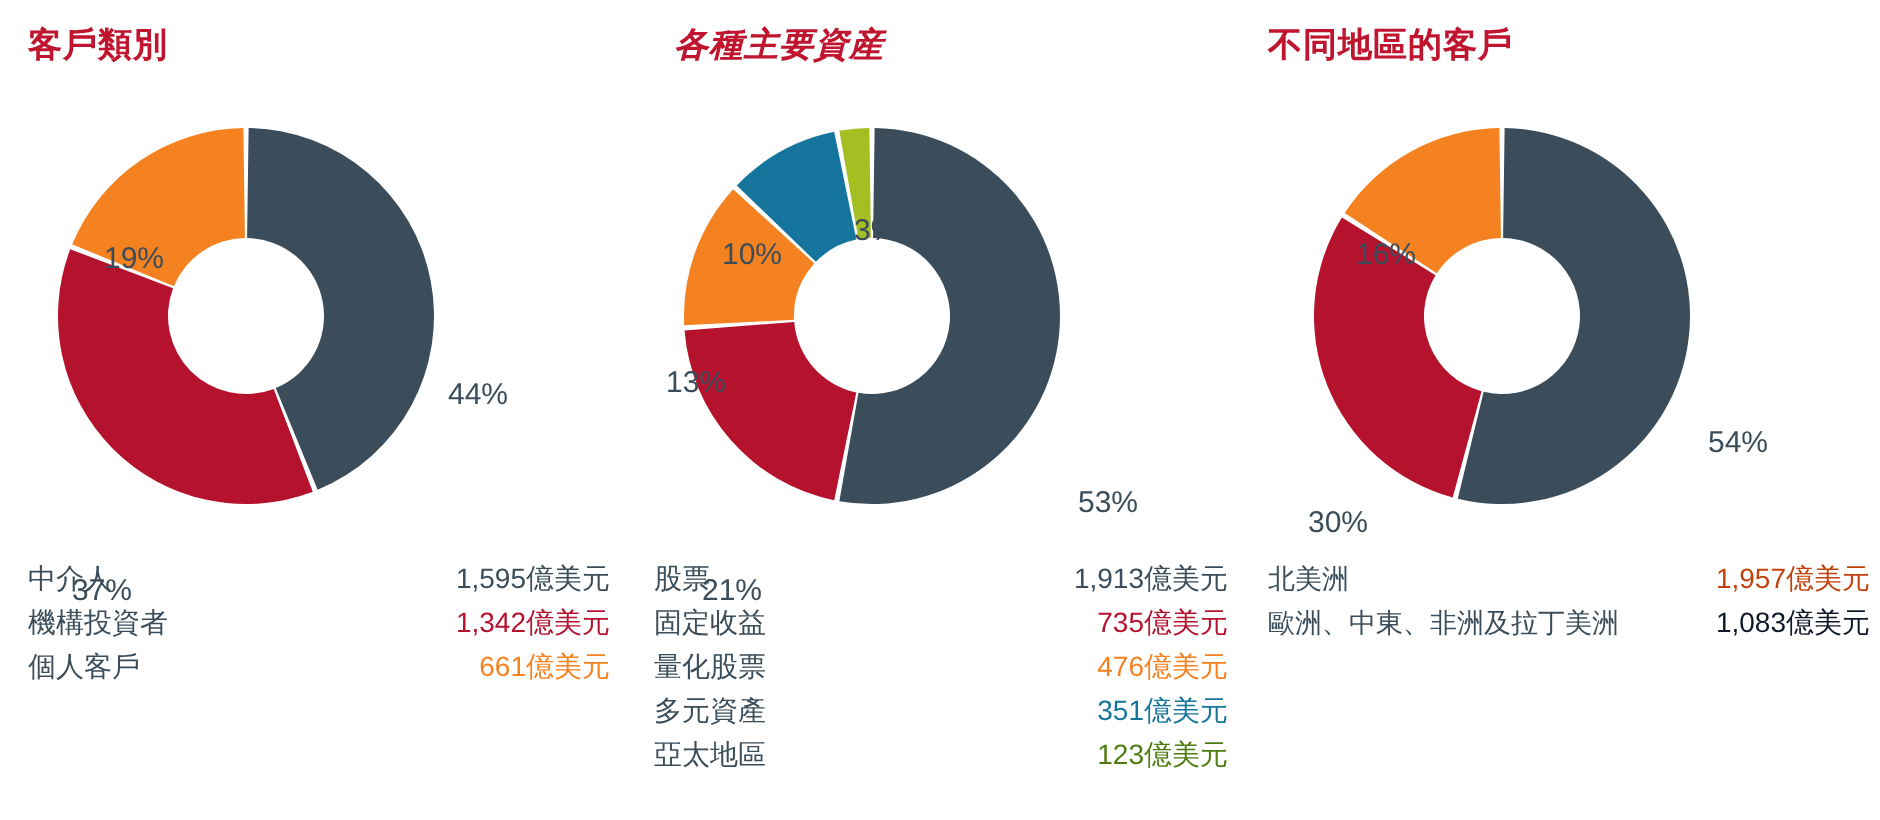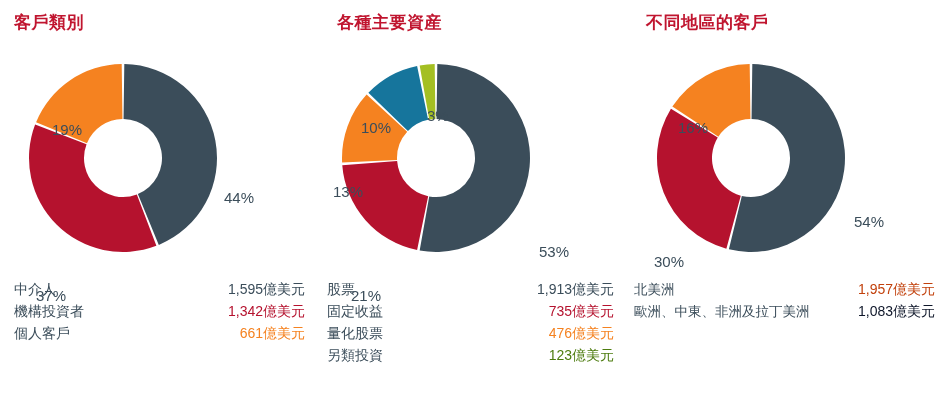--- a/index.html
+++ b/index.html
@@ -66,23 +66,23 @@
   }
   .legend-value {
     font-size: 14px;
     white-space: nowrap;
     text-align: right;
     font-weight: normal;
   }
   
   #panel-1 .panel-title { left: 14px; }
   #panel-1 .donut-wrap  { left: 28px; }
-  #panel-2 .panel-title { left: 24px; }
+  #panel-2 .panel-title { left: 24px; font-style: italic; }
   #panel-2 .donut-wrap  { left: 28px; }
-  #panel-3 .panel-title { left: 20px; }
+  #panel-3 .panel-title { left: 8px; }
   #panel-3 .donut-wrap  { left: 30px; }
   #panel-2 .legend { left: 14px; right: 12px; }
   #panel-3 .legend { left: 8px; right: 4px; }
   #panel-3 .legend-name { font-size: 13.5px; }
 </style>
 </head>
 <body>
 
 <div id="infographic">
 
@@ -137,21 +137,25 @@
         </div>
         <div class="legend-row">
           <span class="legend-name">固定收益</span>
           <span class="legend-value" style="color: rgb(181, 18, 46);">735億美元</span>
         </div>
         <div class="legend-row">
           <span class="legend-name">量化股票</span>
           <span class="legend-value" style="color: rgb(245, 130, 32);">476億美元</span>
         </div>
         <div class="legend-row">
-          <span class="legend-name">另類投資</span>
+          <span class="legend-name">多元資產</span>
+          <span class="legend-value" style="color: rgb(22, 117, 156);">351億美元</span>
+        </div>
+        <div class="legend-row">
+          <span class="legend-name">亞太地區</span>
           <span class="legend-value" style="color: #4d7c0f;">123億美元</span>
         </div>
       </div>
   </div>
 
   <div class="panel" id="panel-3">
     <div class="panel-title">不同地區的客戶</div>
     <div class="donut-wrap">
       <svg class="donut-svg" viewBox="0 0 190 190">
           <path d="M 96.31244495187967 1.009162743125401 A 94 94 0 1 1 72.89664136835655 186.36433405438333 L 85.82945758899899 132.9064790225633 A 39 39 0 1 0 95.54452503322666 56.00380156363713 Z" fill="#3b4d5a"></path>

